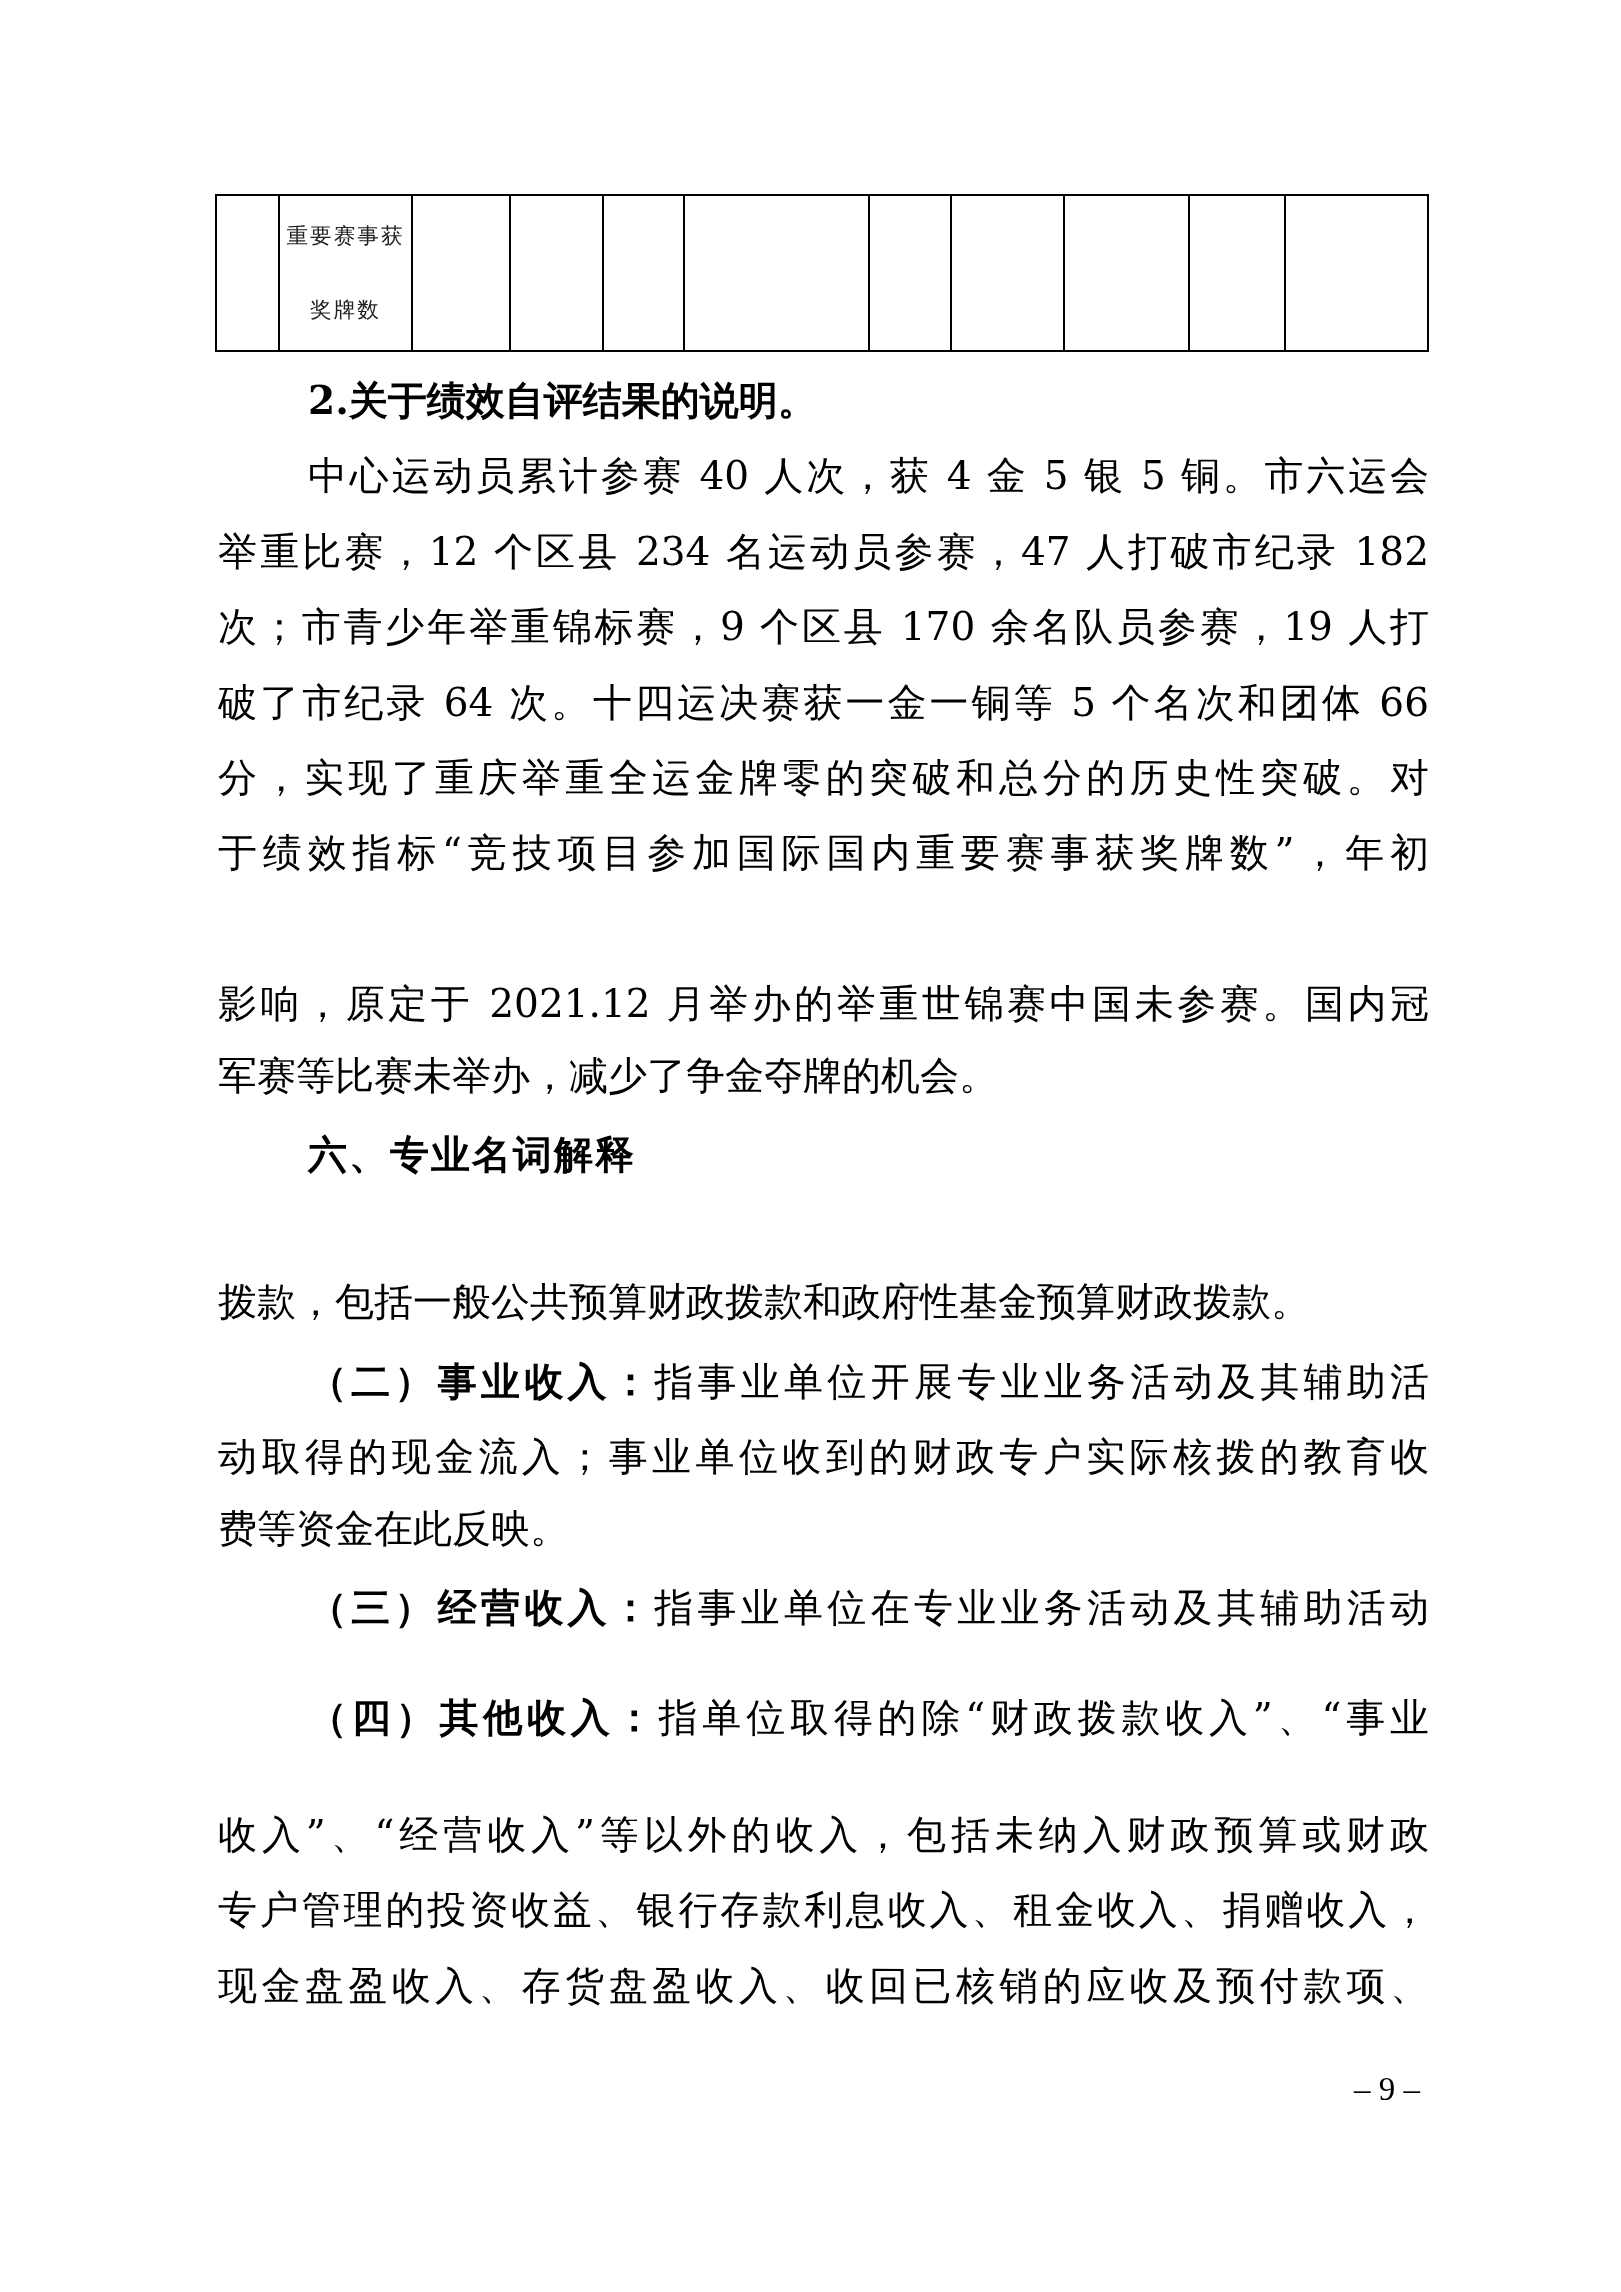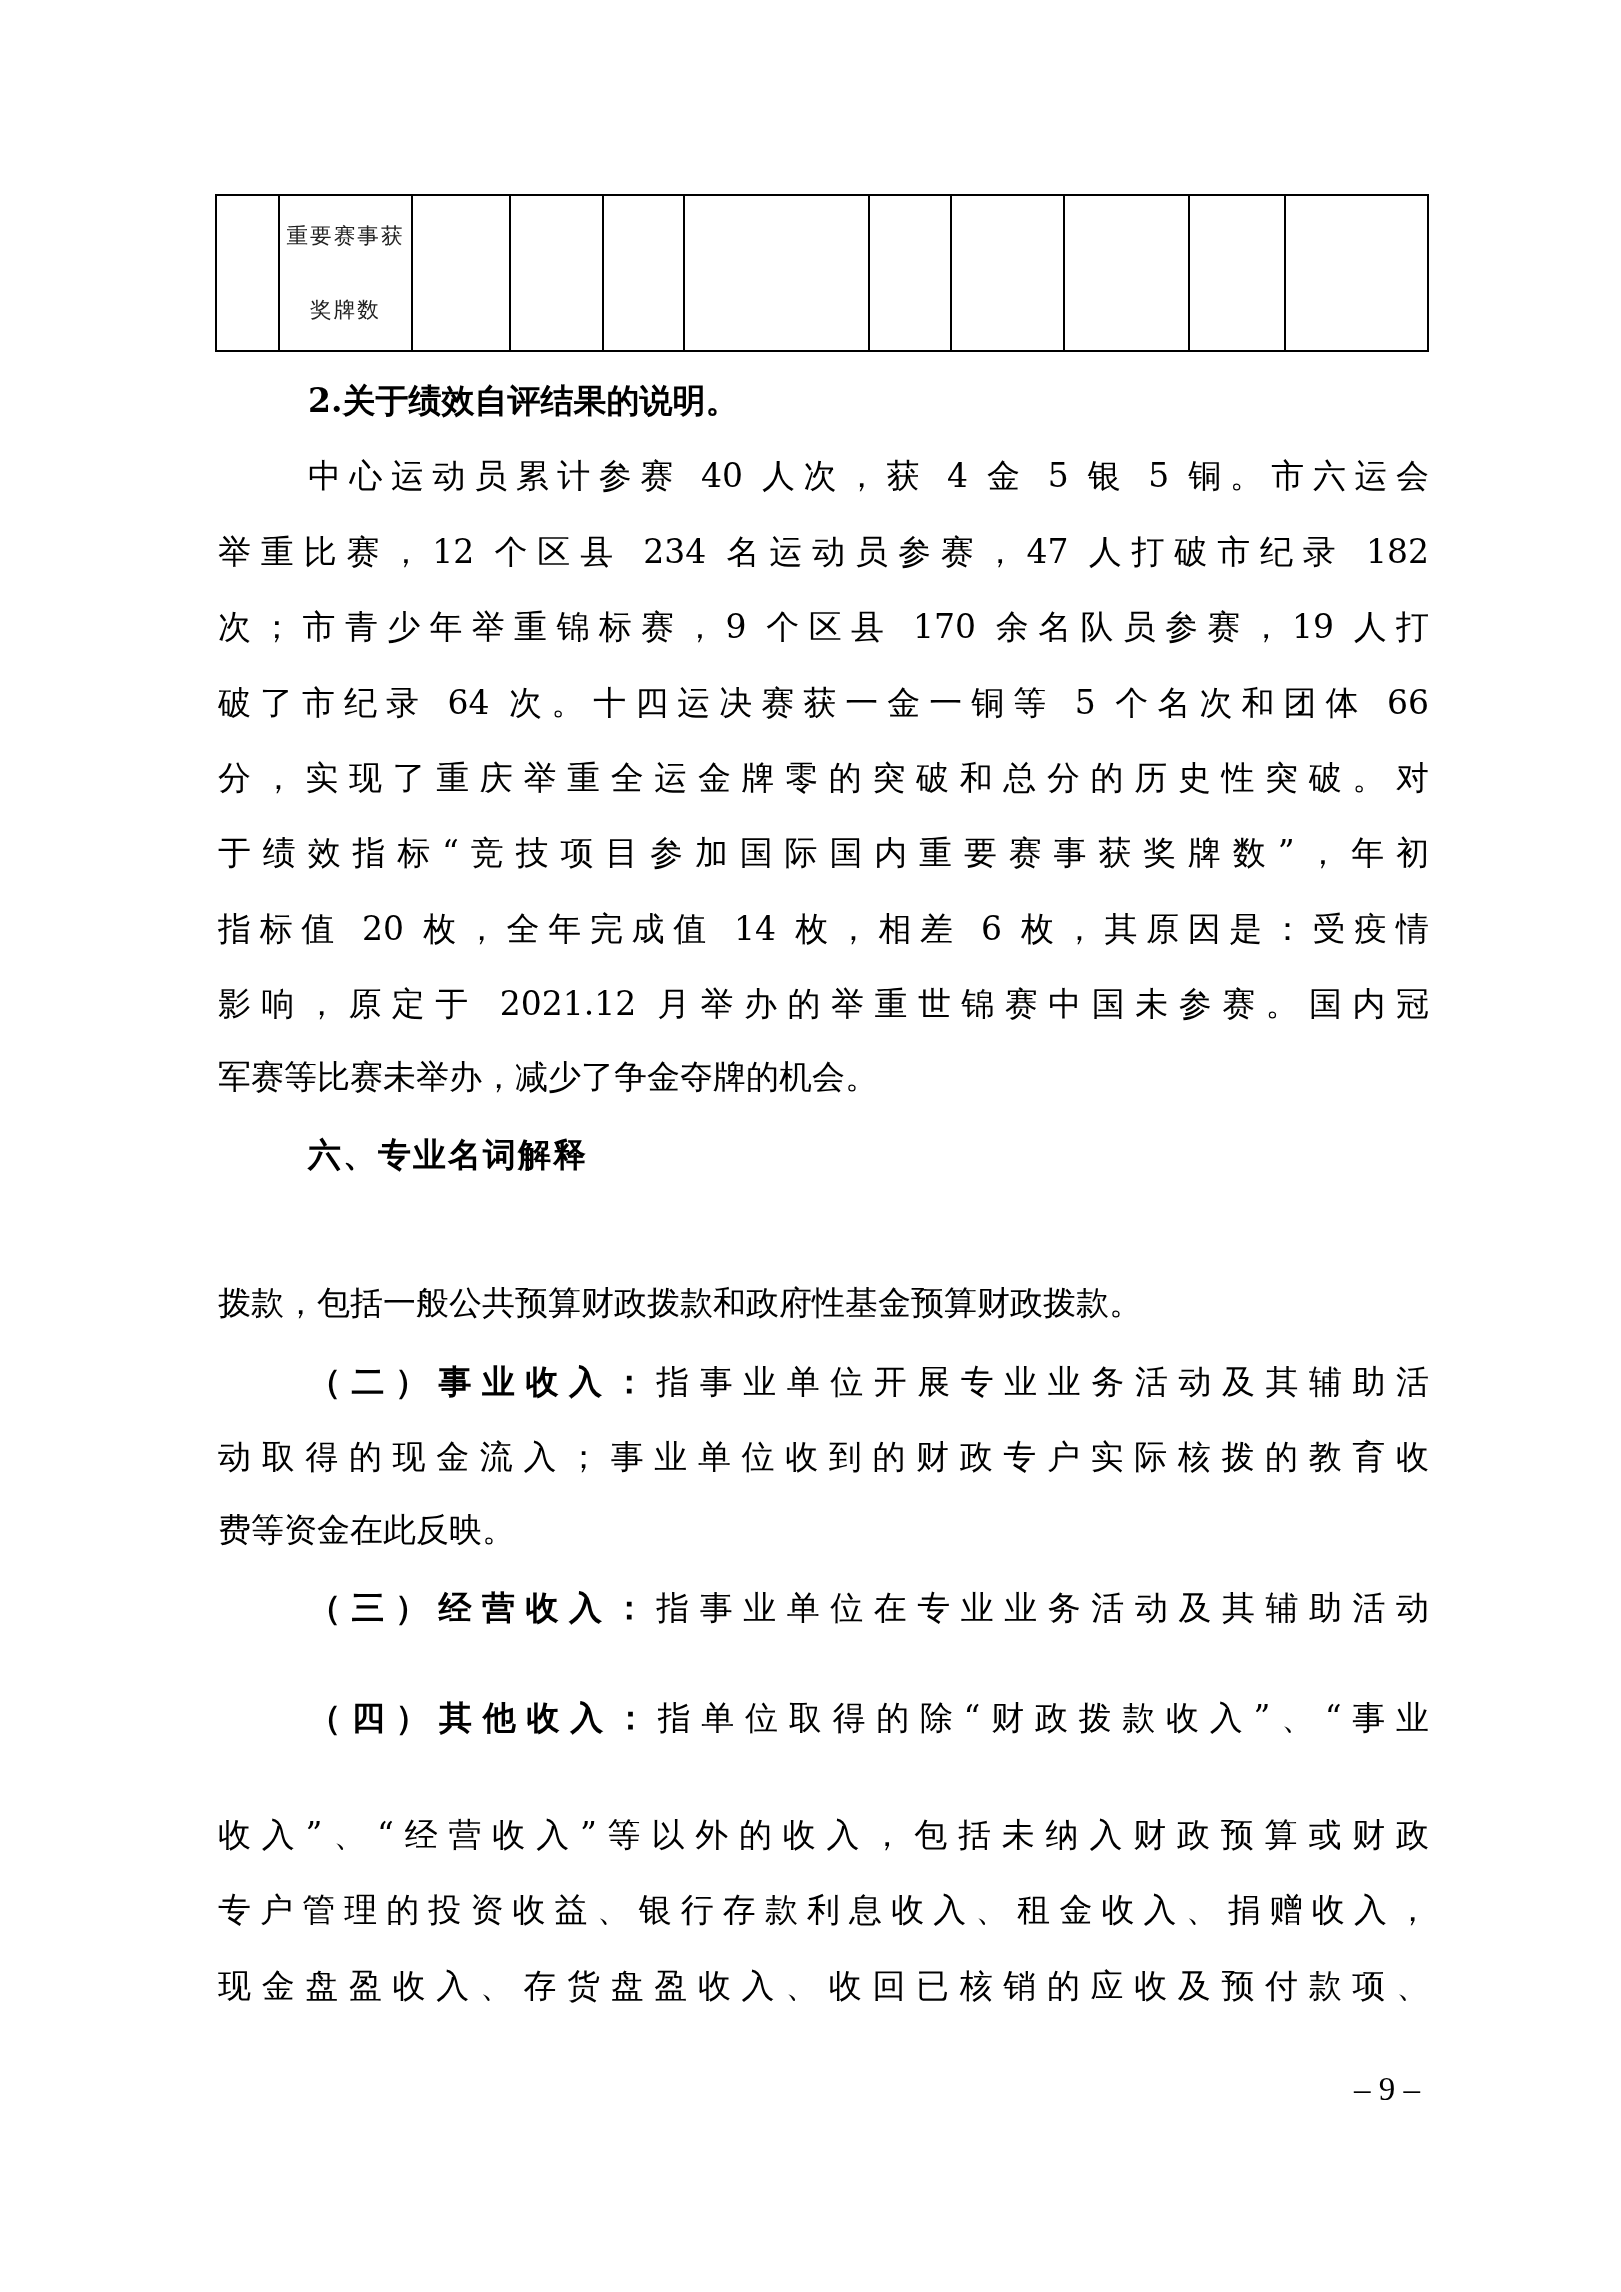--- a/index.html
+++ b/index.html
@@ -17,21 +17,21 @@
   table.perf tr { height: 154px; }
   .cell-text {
     font-family: "DejaVu Serif", "Liberation Serif", serif;
     font-size: 21.6px; line-height: 74px; color: #222;
     letter-spacing: 2px;
   }
 
   .line {
     position: absolute; left: 218px; width: 1211px;
     font-family: "DejaVu Serif", "Liberation Serif", serif;
-    font-size: 33px; height: 75px; line-height: 75px;
+    font-size: 39px; height: 75px; line-height: 75px;
     white-space: nowrap; text-align: justify; text-align-last: justify;
     letter-spacing: 0px;
   }
   .indent { left: 308px; width: 1121px; }
   .last { text-align-last: left; font-family: Liberation Mono, monospace; }
   .h-bold { font-weight: bold; text-align-last: left; }
   .h-sans {
     font-family: "DejaVu Sans", "Liberation Sans", sans-serif;
     font-weight: bold; text-align-last: left; letter-spacing: 2px;
   }
@@ -82,21 +82,20 @@
   </tbody>
     </table>
 
   <div class="line indent h-bold" style="top:363px">2.关于绩效自评结果的说明。</div>
   <div class="line indent" style="top:438px">中心运动员累计参赛 40 人次，获 4 金 5 银 5 铜。市六运会</div>
   <div class="line" style="top:514px">举重比赛，12 个区县 234 名运动员参赛，47 人打破市纪录 182</div>
   <div class="line" style="top:589px">次；市青少年举重锦标赛，9 个区县 170 余名队员参赛，19 人打</div>
   <div class="line" style="top:665px">破了市纪录 64 次。十四运决赛获一金一铜等 5 个名次和团体 66</div>
   <div class="line" style="top:740px">分，实现了重庆举重全运金牌零的突破和总分的历史性突破。对</div>
   <div class="line" style="top:815px">于绩效指标“竞技项目参加国际国内重要赛事获奖牌数”，年初</div>
-  <div class="line" style="top:891px">指标值 20 枚，全年完成值 14 枚，相差 6 枚，其原因是：受疫情</div>
   <div class="line" style="top:966px">影响，原定于 2021.12 月举办的举重世锦赛中国未参赛。国内冠</div>
   <div class="line last" style="top:1042px">军赛等比赛未举办，减少了争金夺牌的机会。</div>
 
   <div class="line indent h-sans" style="top:1117px">六、专业名词解释</div>
 
   <div class="line last" style="top:1268px">拨款，包括一般公共预算财政拨款和政府性基金预算财政拨款。</div>
 
   <div class="line indent" style="top:1344px"><span class="term">（二）事业收入：</span><span>指事业单位开展专业业务活动及其辅助活</span></div>
   <div class="line" style="top:1419px">动取得的现金流入；事业单位收到的财政专户实际核拨的教育收</div>
   <div class="line last" style="top:1495px">费等资金在此反映。</div>

